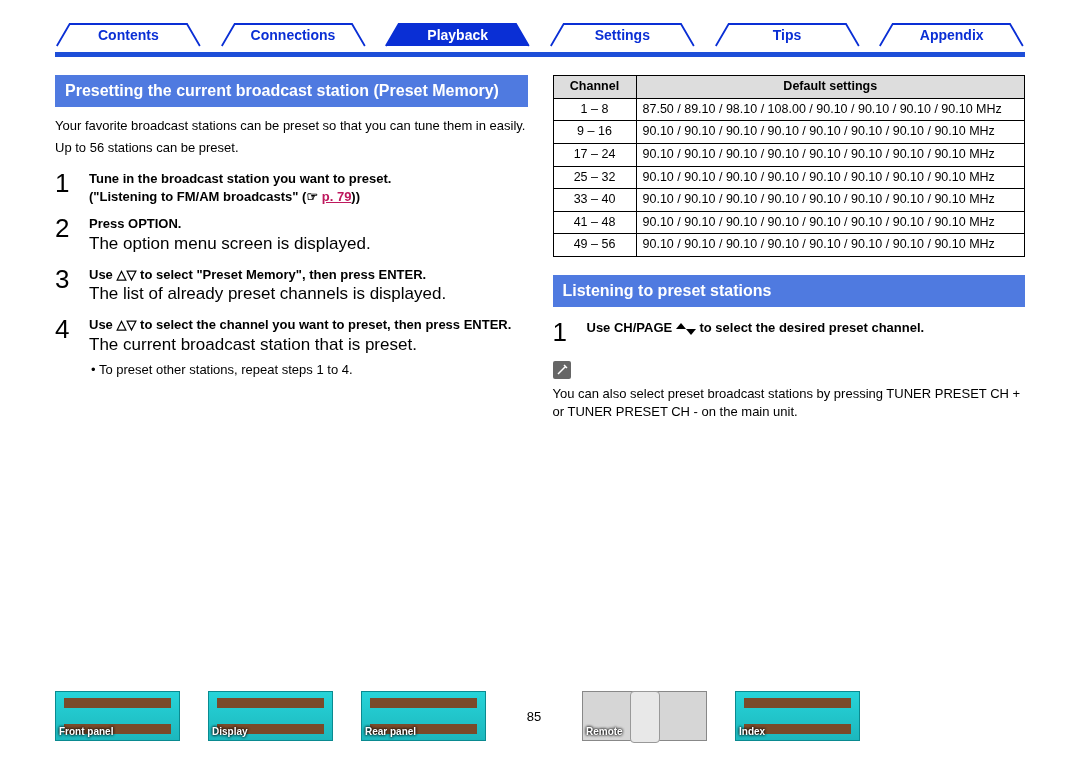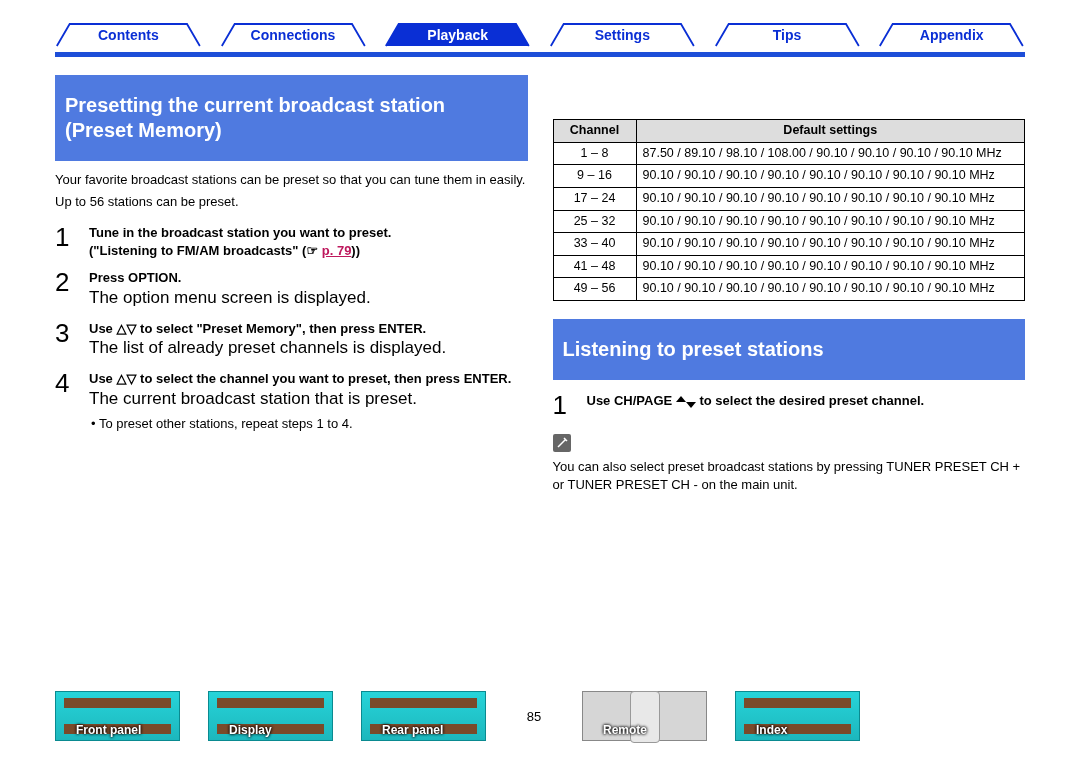--- a/index.html
+++ b/index.html
@@ -46,22 +46,22 @@
   .columns {
     display:flex;
     gap: 25px;
     margin-top: 18px;
   }
   .col { flex:1; min-width:0; }
   .h-blue {
     background:#4f7ae0;
     color:#fff;
     font-weight:bold;
-    font-size:20px;
-    padding:18px 10px;
+    font-size:16px;
+    padding:6px 10px;
     line-height:1.25;
   }
   .intro {
     font-size:13px;
     margin:10px 0 4px;
     line-height:1.35;
   }
   .steps { margin-top:14px; }
   .step { display:flex; gap:12px; margin-bottom:10px; }
   .step-num { font-size:26px; font-weight:normal; width:22px; line-height:1; }
@@ -70,21 +70,20 @@
   .step-body .sub { font-size:17px; }
   .bullet { margin-top:4px; padding-left:14px; font-size:13px;}
   .bullet::before{ content:"• "; margin-left:-12px;}
   a.plink { color:#be185d; text-decoration:underline; font-weight:bold;}
   .hand-icon { font-family: "Segoe UI Symbol","Apple Symbols",sans-serif; }
   
   table.preset {
     border-collapse: collapse;
     width:100%;
     font-size:12.5px;
-    margin-top:44px;
   }
   table.preset th, table.preset td {
     border:1px solid #000;
     padding:3px 6px;
     vertical-align: top;
     line-height:1.25;
   }
   table.preset th { background:#ddd; font-weight:bold; text-align:center;}
   table.preset td.ch { text-align:center; width:70px; vertical-align:middle;}
   .sect2 { margin-top:18px;}
@@ -118,22 +117,22 @@
   }
   .thumb .dev::before{
     content:""; position:absolute; top:6px; left:8px; right:8px; height:10px;
     background:#7a4a2a;
   }
   .thumb .dev::after{
     content:""; position:absolute; bottom:6px; left:8px; right:8px; height:10px;
     background:#7a4a2a;
   }
   .thumb .cap {
-    position:absolute; left:21px; bottom:4px;
-    color:#fff; font-weight:bold; font-size:12px;
+    position:absolute; left:4px; bottom:4px;
+    color:#fff; font-weight:bold; font-size:10px;
     text-shadow:0 0 3px #000,0 0 3px #000;
   }
   .thumb.remote .dev{
     background:#d6d6d6; border-color:#888;
   }
   .thumb.remote .dev::before, .thumb.remote .dev::after{ display:none;}
   .thumb.remote .rc{
     position:absolute; left:50%; top:0; transform:translateX(-50%);
     width:28px; height:50px; background:#e8e8e8; border:1px solid #999; border-radius:4px;
   }

